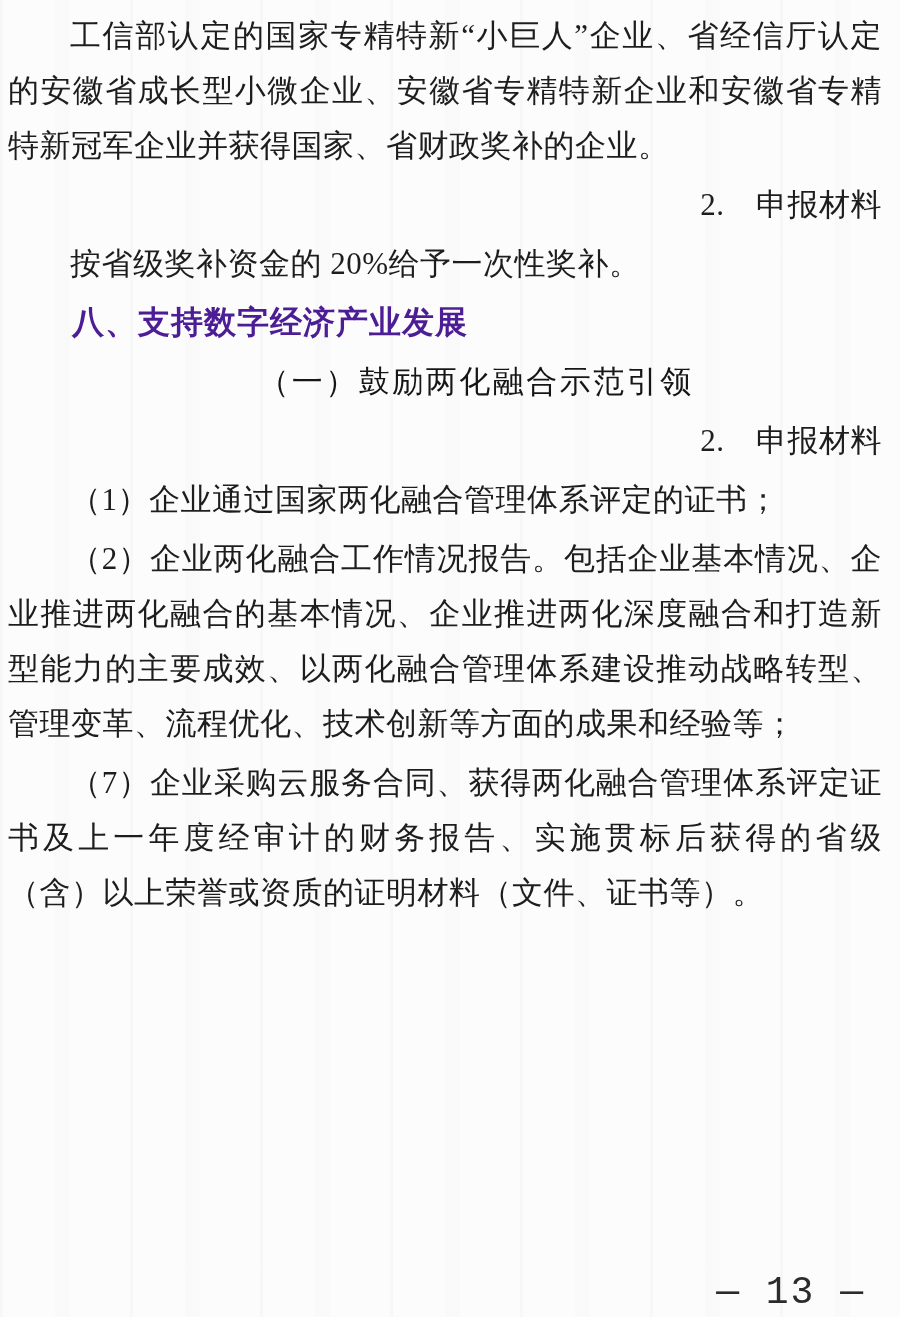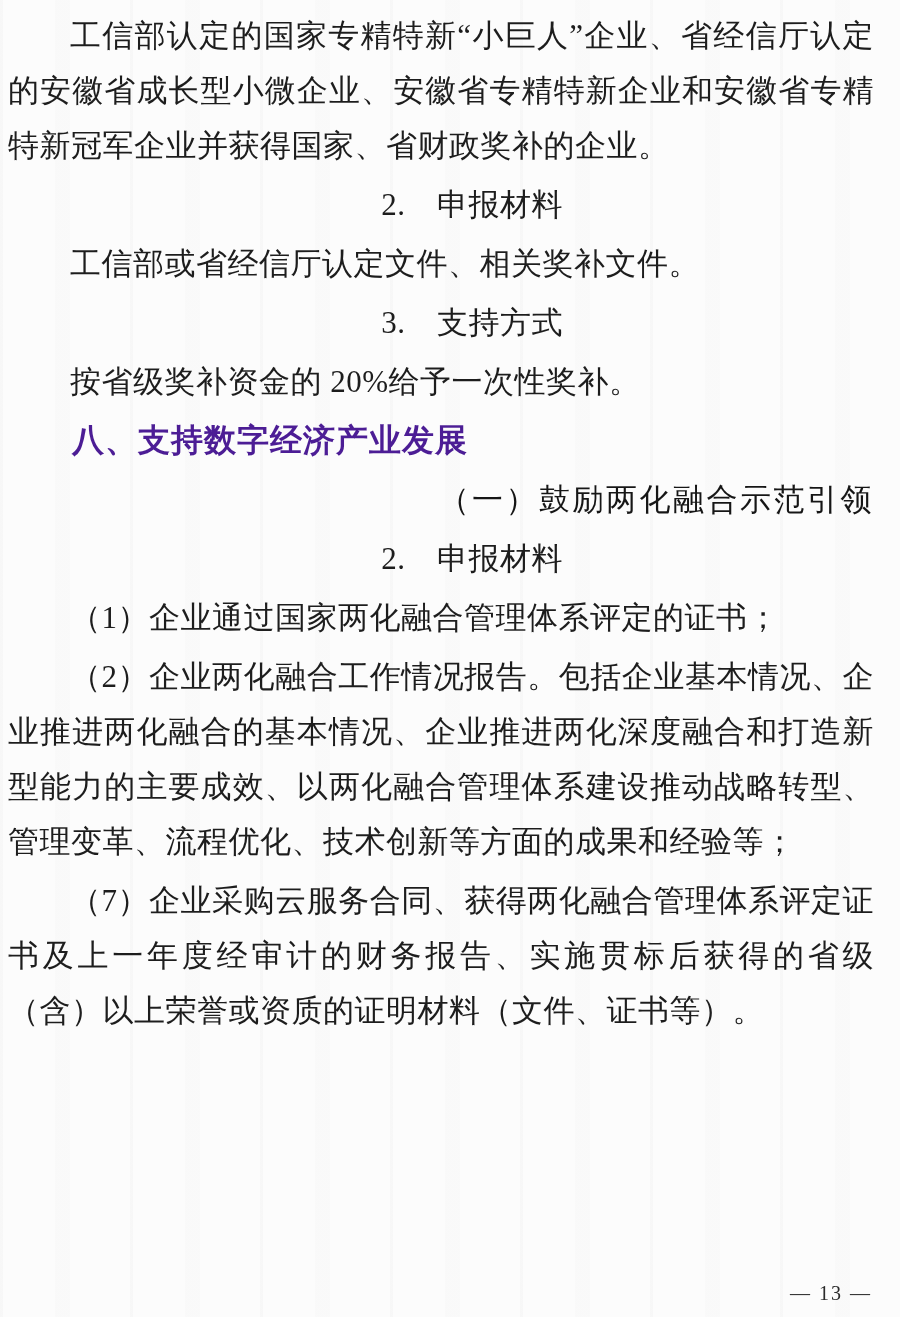--- a/index.html
+++ b/index.html
@@ -24,66 +24,64 @@
       rgba(140,140,140,0.025) 55px, rgba(140,140,140,0.025) 70px,
       transparent 70px, transparent 130px
     );
     pointer-events: none;
   }
   .doc-body {
     position: relative;
     padding: 8px 10px 0 8px;
   }
   .doc-body p {
-    margin: 0 16px 4px 0;
+    margin: 0 8px 4px 0;
     font-size: 31px;
     line-height: 55px;
     color: #1d1d1d;
     text-align: justify;
     text-indent: 2em;
     letter-spacing: 0.5px;
     word-break: break-all;
   }
   .doc-body p.h1 {
     font-family: "Liberation Sans", "DejaVu Sans", sans-serif;
     font-weight: 700;
     font-size: 32px;
     color: #4c1d95;
     text-align: left;
     letter-spacing: 1px;
   }
   .doc-body p.h2 {
     font-weight: 500;
     color: #161616;
-    text-align: right;
+    text-align: center;
     letter-spacing: 2.5px;
   }
   .doc-body p.numbered {
-    text-align: center;
+    text-align: right;
   }
   .footer {
     position: absolute;
-    right: 28px;
+    right: 35px;
     bottom: 8px;
-    font-size: 20px;
+    font-size: 38px;
     line-height: 32px;
     color: #2b2b2b;
     letter-spacing: 2px;
-    font-family: Liberation Serif, serif;
+    font-family: Liberation Mono, monospace;
   }
 </style>
 </head>
 <body>
 
 <div class="page">
   <div class="doc-body" id="doc-body">
       <p class="body">工信部认定的国家专精特新“小巨人”企业、省经信厅认定的安徽省成长型小微企业、安徽省专精特新企业和安徽省专精特新冠军企业并获得国家、省财政奖补的企业。</p>
       <p class="numbered">2.　申报材料</p>
-      <p class="body">工信部或省经信厅认定文件、相关奖补文件。</p>
-      <p class="numbered">3.　支持方式</p>
       <p class="body">按省级奖补资金的 20%给予一次性奖补。</p>
       <p class="h1">八、支持数字经济产业发展</p>
       <p class="h2">（一）鼓励两化融合示范引领</p>
       <p class="numbered">2.　申报材料</p>
       <p class="body">（1）企业通过国家两化融合管理体系评定的证书；</p>
       <p class="body">（2）企业两化融合工作情况报告。包括企业基本情况、企业推进两化融合的基本情况、企业推进两化深度融合和打造新型能力的主要成效、以两化融合管理体系建设推动战略转型、管理变革、流程优化、技术创新等方面的成果和经验等；</p>
       <p class="body">（7）企业采购云服务合同、获得两化融合管理体系评定证书及上一年度经审计的财务报告、实施贯标后获得的省级（含）以上荣誉或资质的证明材料（文件、证书等）。</p>
     </div>
   <div class="footer">— 13 —</div>
 </div>

